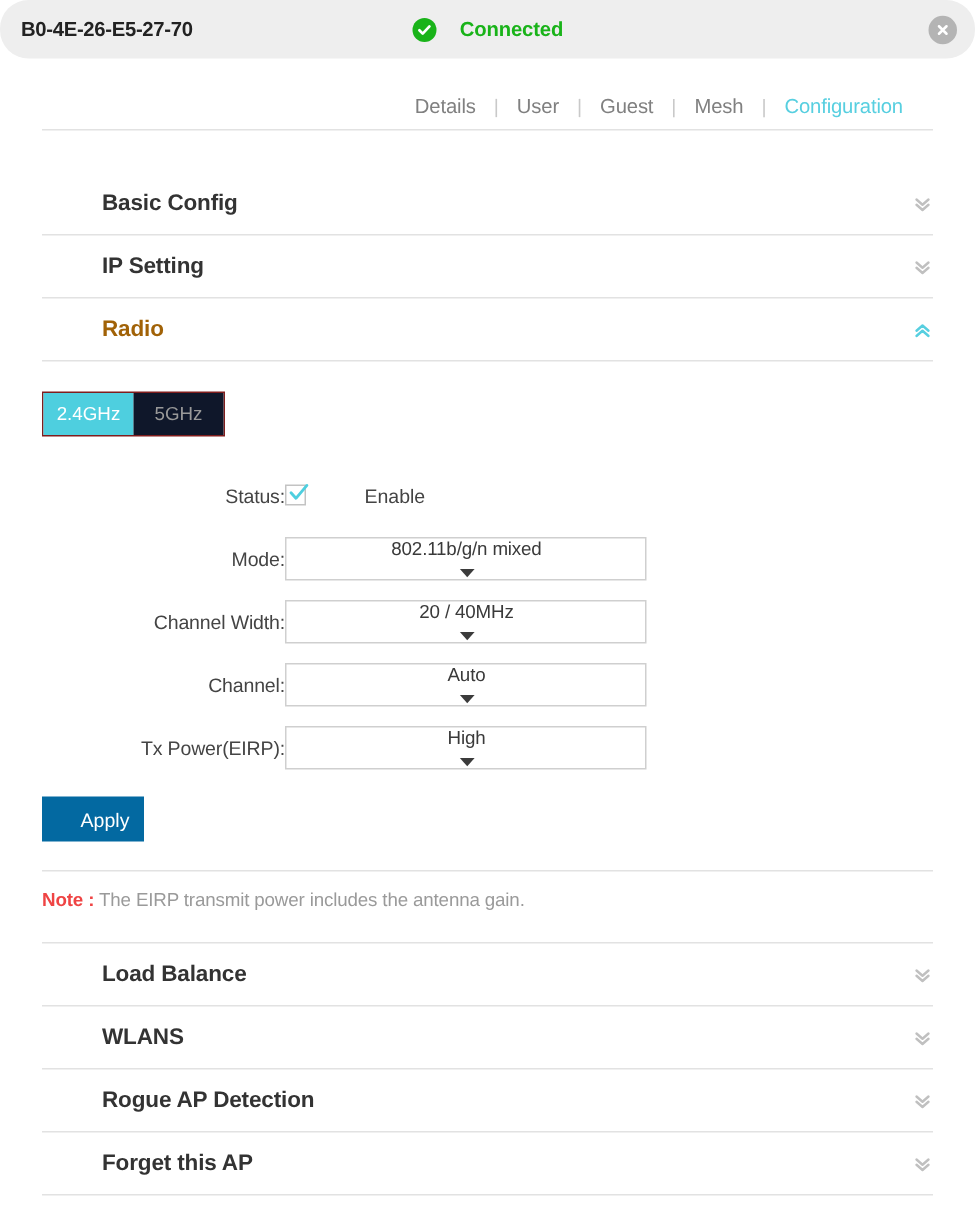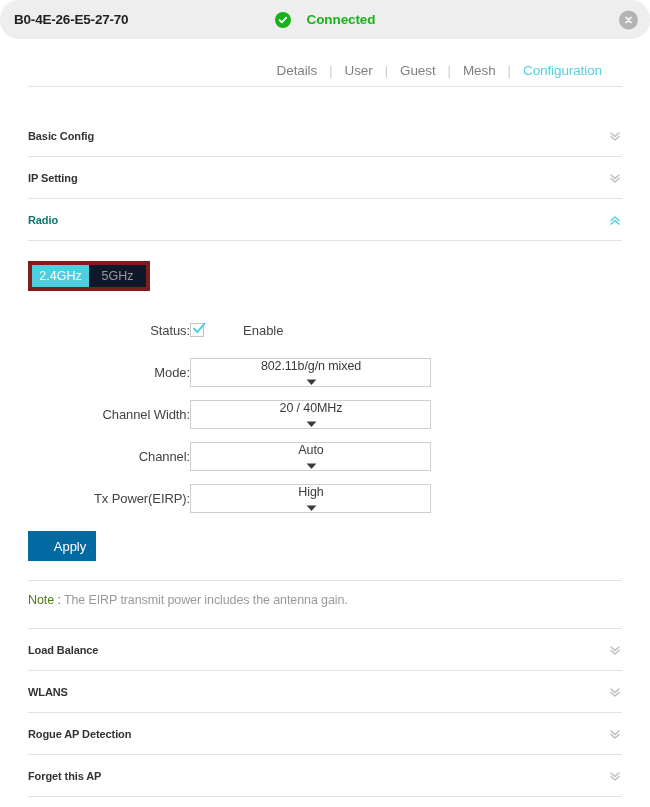--- a/index.html
+++ b/index.html
@@ -113,36 +113,37 @@
   
   .section-head {
     height: 41px;
     display: flex;
     align-items: center;
     justify-content: space-between;
     padding: 0 28px;
     cursor: pointer;
   }
   .section-title {
-    font-size: 11px;
+    font-size: 15px;
     font-weight: bold;
     color: #333333;
     letter-spacing: -0.1px;
-  }
-  .section-title.open { color: #0f766e; font-weight: bold; }
+    margin-left: 40px;
+  }
+  .section-title.open { color: #a16207; font-weight: bold; }
   .chev { width: 14px; height: 14px; display: block; }
 
   
   .radio-body { padding: 20px 28px 0 28px; }
 
   .band-tabs {
     display: flex;
     width: 122px;
     height: 30px;
-    border: 4px solid #7f1d1d;
+    border: 1px solid #7f1d1d;
     margin-bottom: 18px;
   }
   .band-tab {
     flex: 1;
     display: flex;
     align-items: center;
     justify-content: center;
     font-size: 12.5px;
     color: #999999;
     cursor: pointer;
@@ -225,21 +226,21 @@
     height: 1px;
     background: #e2e2e2;
     margin: 19px 0 0 0;
   }
   .note {
     padding-top: 12px;
     font-size: 12.5px;
     color: #9a9a9a;
     letter-spacing: -0.1px;
   }
-  .note b { color: #4d7c0f; font-weight: normal; }
+  .note b { color: #ef4444; font-weight: bold; }
 
   .radio-bottom-rule {
     height: 1px;
     background: #e2e2e2;
     margin: 21px 28px 0 28px;
   }
 </style>
 </head>
 <body>
 

